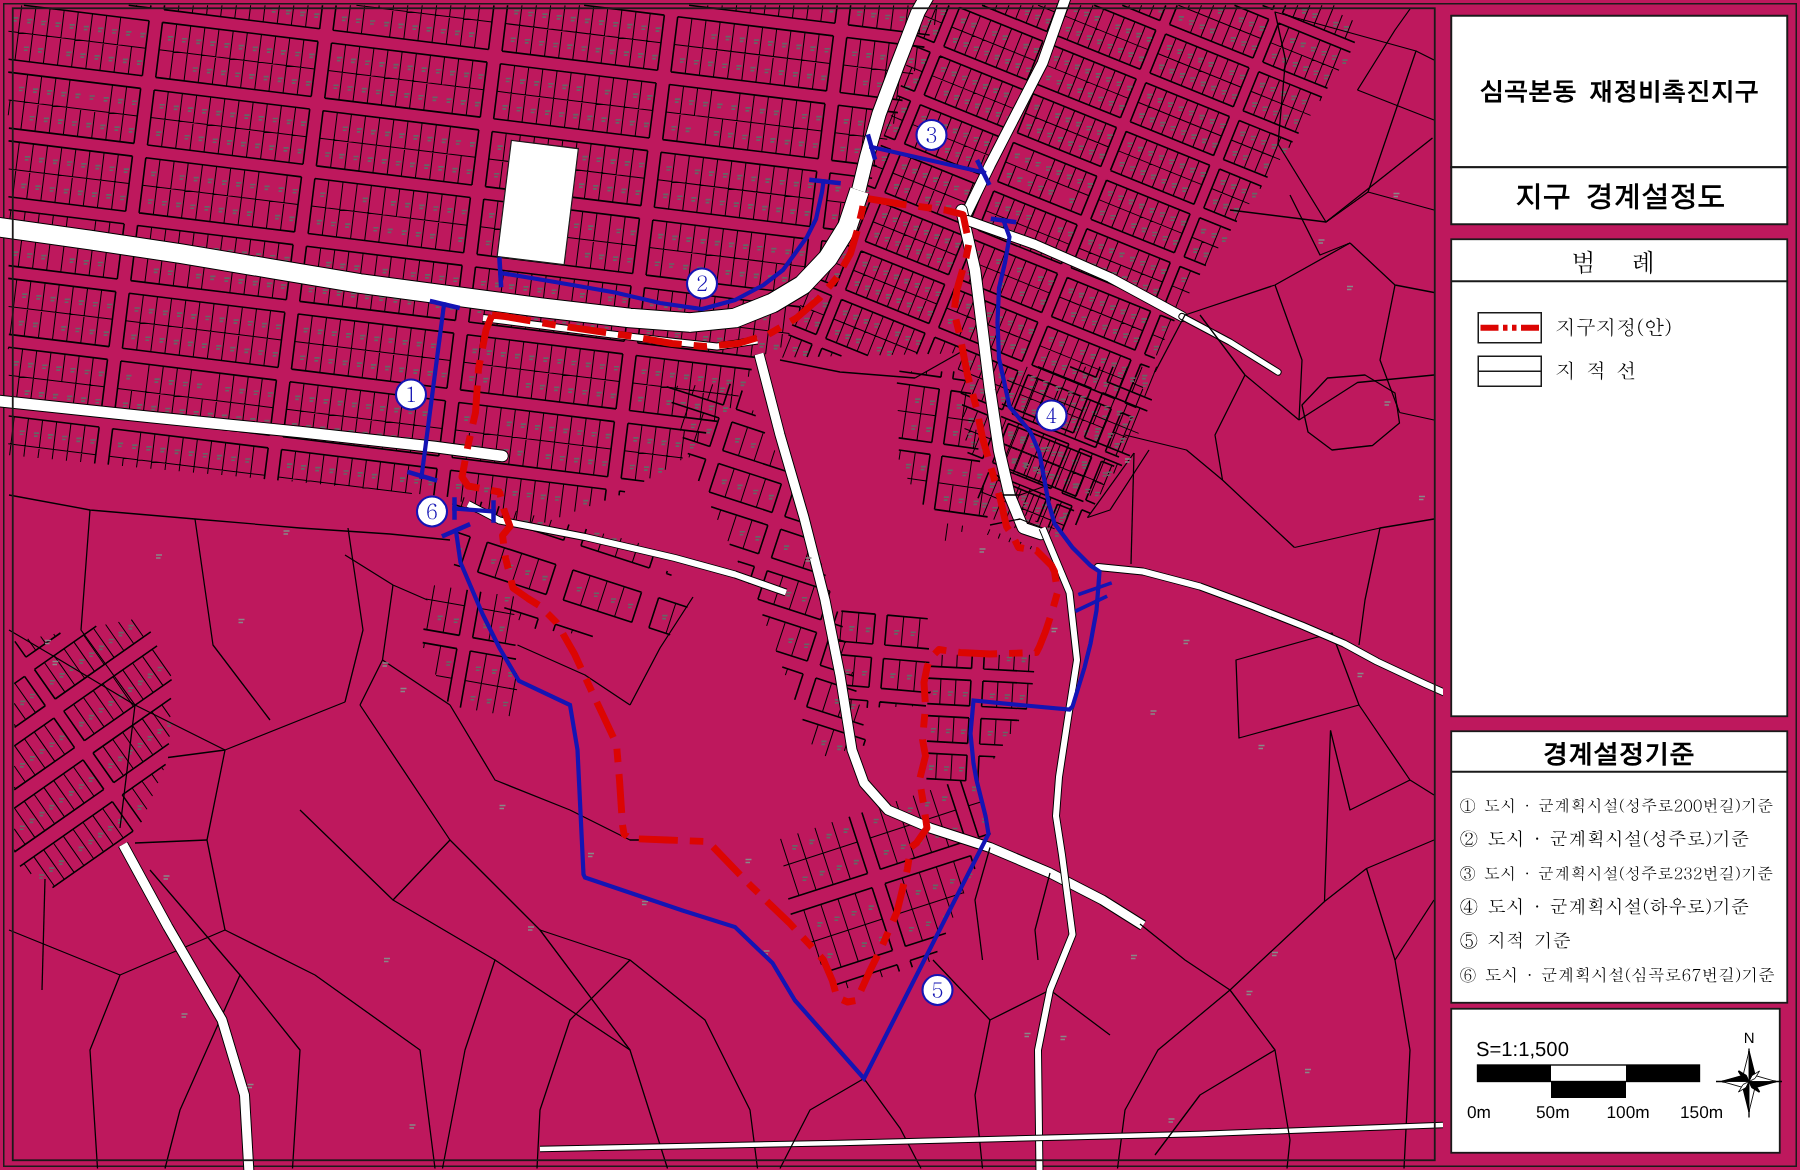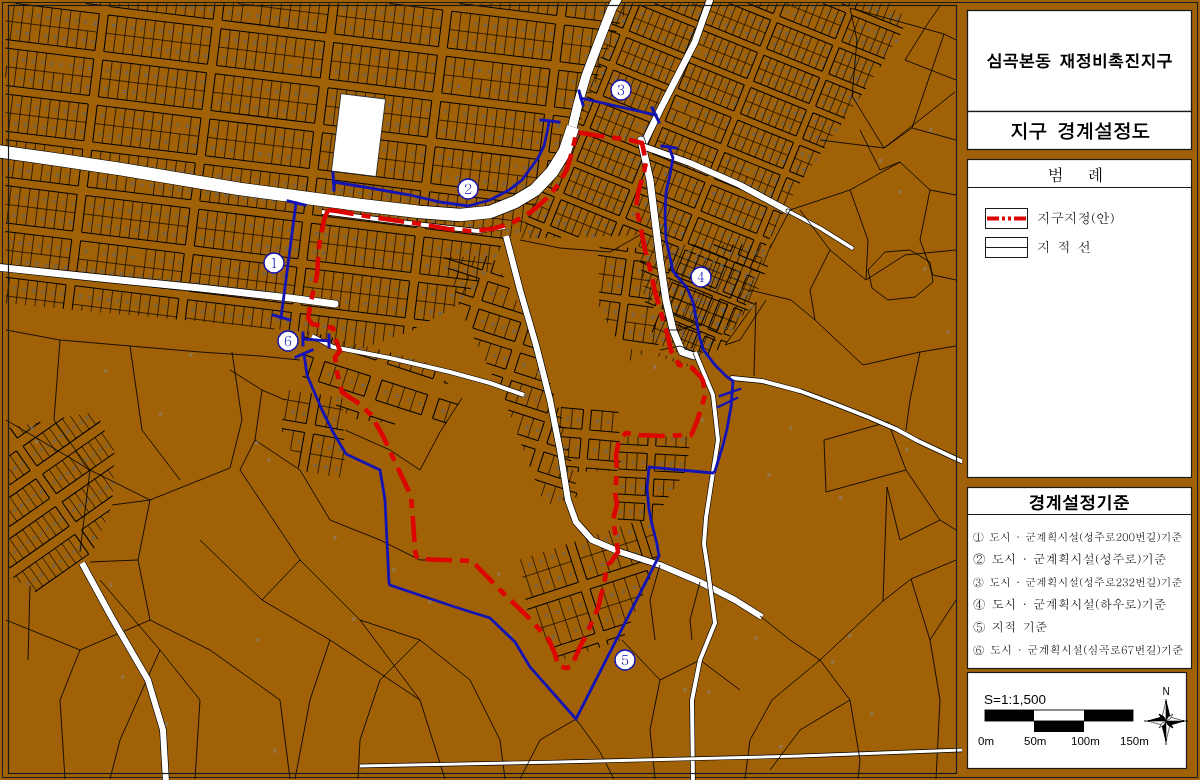--- a/index.html
+++ b/index.html
@@ -1,14 +1,14 @@
 <!DOCTYPE html>
 <html><head><meta charset="utf-8"><style>
 html,body{margin:0;padding:0;background:#fff}
-#page{position:relative;width:1200px;height:780px;overflow:hidden;background:#a16207;font-family:"Liberation Sans",sans-serif}
+#page{position:relative;width:1200px;height:780px;overflow:hidden;background:#be185d;font-family:"Liberation Sans",sans-serif}
 </style></head><body>
 
 <div id="page">
 
 <div style="position:absolute;left:2px;top:2px;width:1194px;height:774px;border:1.3px solid #1a1a1a"></div>
 
 <svg width="962" height="780" viewBox="0 0 962 780" xmlns="http://www.w3.org/2000/svg" style="position:absolute;left:0;top:0">
       <defs>
         <path id="t0" d="M148 1H499V-25Q420 -25 388 -39Q352 -53 352 -91V-754Q300 -723 257 -707Q202 -687 133 -679V-660H223Q255 -660 271 -648Q288 -636 288 -608V-91Q288 -53 255 -39Q225 -25 148 -25Z"></path>
         <path id="t1" d="M550 -188 532 -193Q499 -111 464 -80Q432 -55 374 -55H122Q152 -124 215 -185Q264 -234 340 -286Q447 -361 490 -421Q536 -484 536 -561Q536 -655 484 -702Q430 -752 318 -752Q212 -752 149 -692Q96 -640 96 -572Q96 -537 108 -514Q121 -490 142 -490Q160 -490 172 -501Q187 -513 187 -537Q187 -548 183 -555Q182 -560 176 -568Q169 -579 166 -588Q161 -602 161 -625Q161 -675 204 -701Q245 -726 313 -726Q385 -726 425 -691Q469 -652 469 -573Q469 -509 446 -466Q419 -414 343 -356Q258 -294 187 -210Q110 -119 82 -29V3H497Z"></path>

